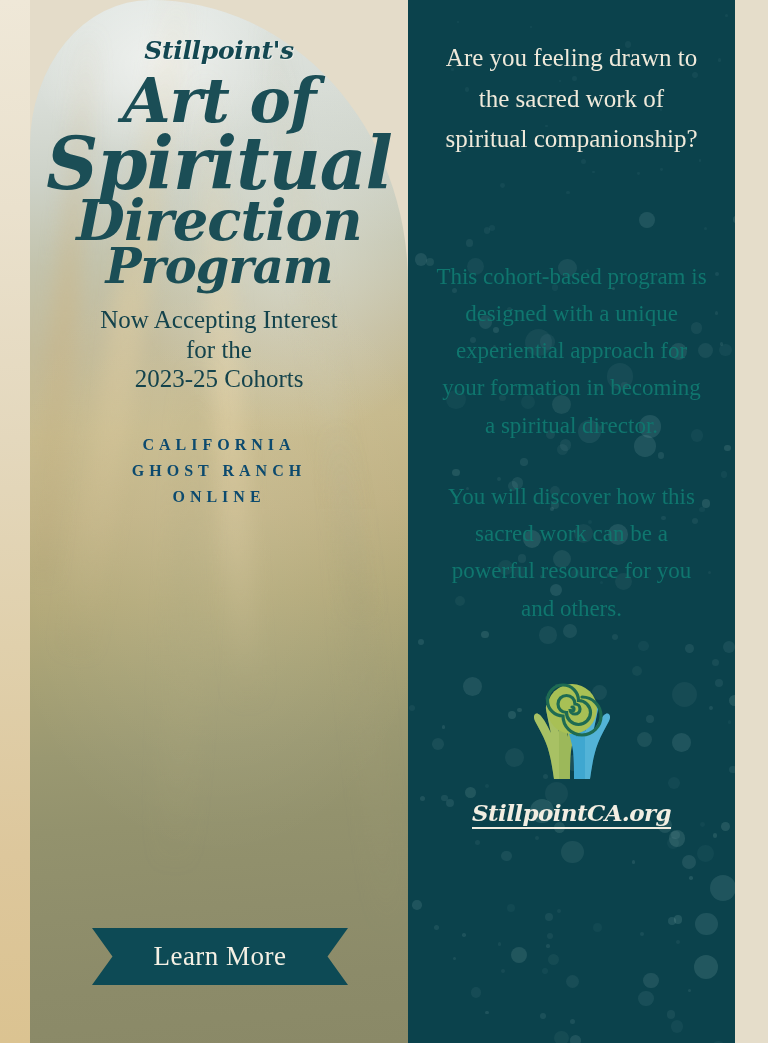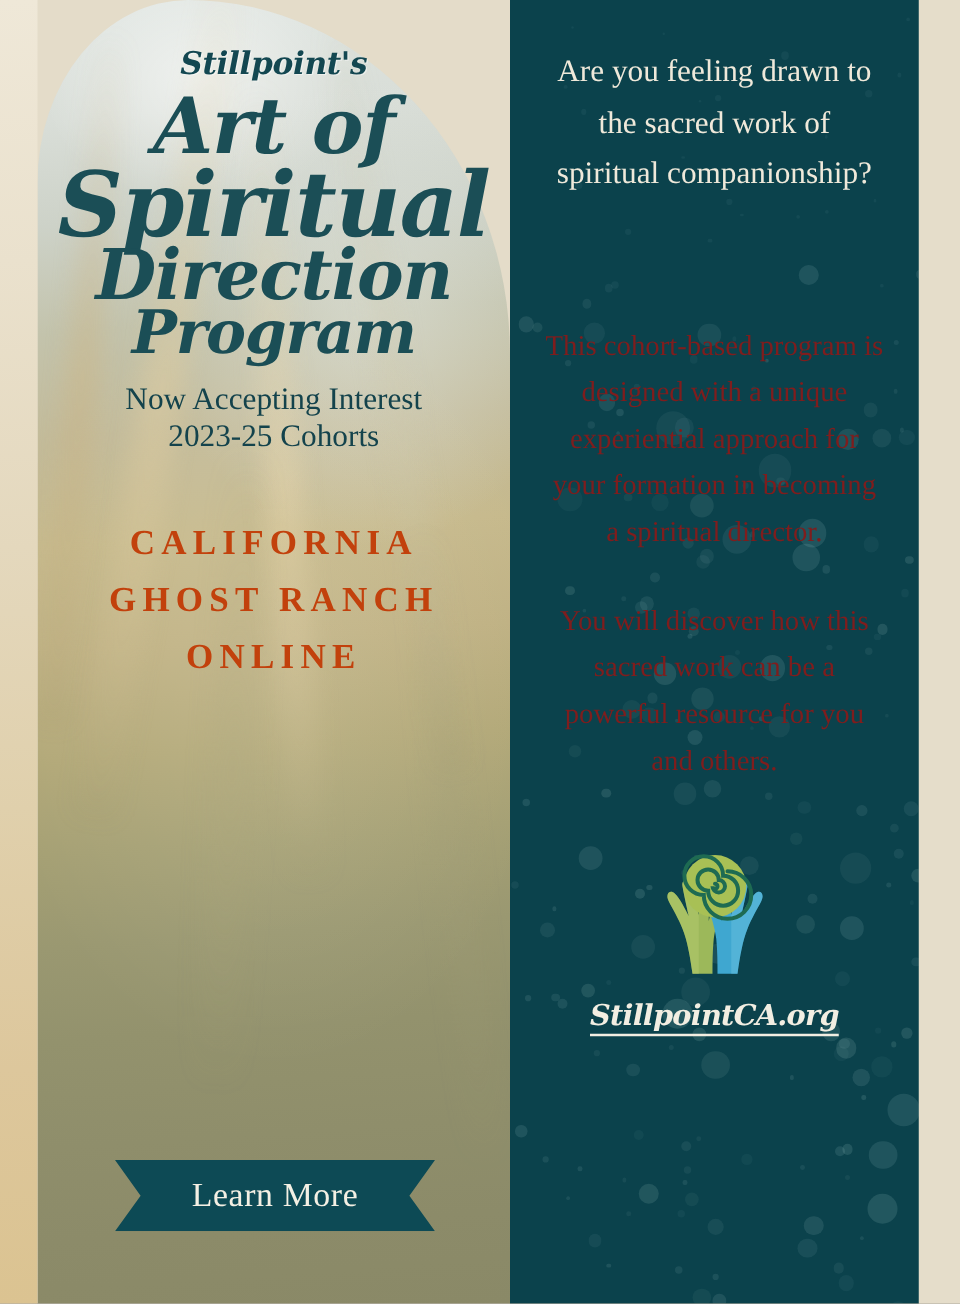--- a/index.html
+++ b/index.html
@@ -90,23 +90,23 @@
   .t-line3{font-size:56px;margin-top:-4px;}
   .t-line4{font-size:48px;margin-top:-4px;}
 
   .accepting{
     margin-top:16px;text-align:center;color:#14434c;
     font-family:"Liberation Serif",serif;
     font-size:25px;line-height:1.18;
   }
 
   .locations{
-    margin-top:48px;text-align:center;color:#c2410c;
+    margin-top:38px;text-align:center;color:#0c4a6e;
     font-family:"Liberation Serif",serif;font-weight:700;
-    font-size:28px;letter-spacing:5px;line-height:1.62;
+    font-size:16px;letter-spacing:5px;line-height:1.62;
   }
 
   .bullets{
     margin:46px 0 0 0;padding:0;list-style:none;
     width:300px;align-self:center;
   }
   .bullets li{
     position:relative;padding-left:26px;
     color:#f2eee1;font-family:"Liberation Serif",serif;
     font-size:21px;line-height:1.68;
@@ -133,21 +133,21 @@
     position:absolute;left:408px;top:0;width:327px;height:1043px;
     display:flex;flex-direction:column;align-items:center;
   }
   .headline{
     margin-top:38px;width:272px;text-align:center;
     color:#efe9da;font-family:"Liberation Serif",serif;
     font-size:25px;line-height:1.62;
   }
   .para{
     width:272px;text-align:center;
-    color:#7f1d1d;font-family:"Liberation Serif",serif;
+    color:#0f766e;font-family:"Liberation Serif",serif;
     font-size:23px;line-height:1.62;
   }
   .para.p1{margin-top:98px;}
   .para.p2{margin-top:34px;}
 
   .logo-wrap{
     margin-top:54px;width:140px;height:100px;position:relative;
   }
   .wordmark{
     margin-top:18px;color:#f2eee2;
@@ -381,20 +381,21 @@
 
     <div class="brand-eyebrow">Stillpoint's</div>
 
     <div class="title-script t-line1">Art of</div>
     <div class="title-script t-line2">Spiritual</div>
     <div class="title-script t-line3">Direction</div>
     <div class="title-script t-line4">Program</div>
 
     <div class="accepting">
       <div>Now Accepting Interest</div>
+      <div>for the</div>
       <div>2023-25 Cohorts</div>
     </div>
 
     <div class="locations">
       <div>CALIFORNIA</div>
       <div>GHOST RANCH</div>
       <div>ONLINE</div>
     </div>
 
   </div>

